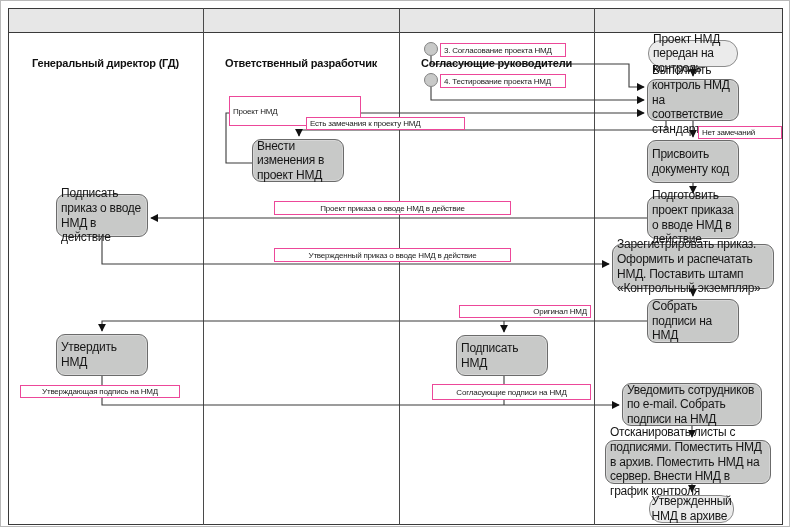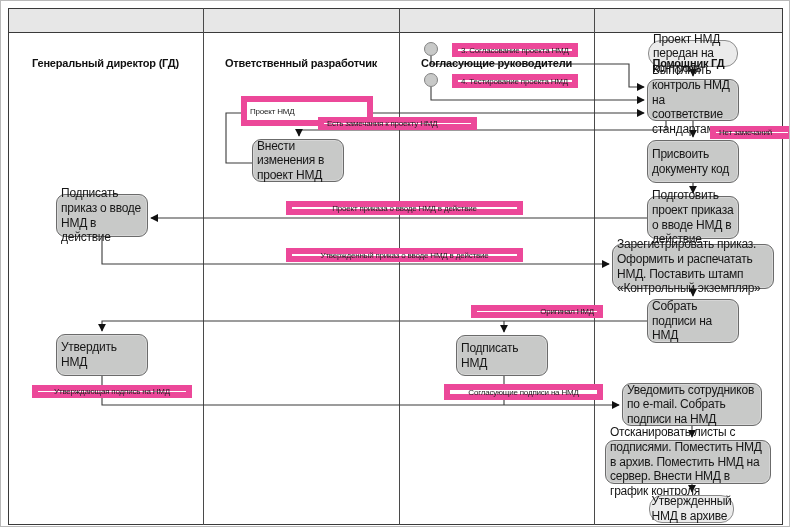--- a/index.html
+++ b/index.html
@@ -33,23 +33,23 @@
   .activity{
     background:var(--activity-fill,#c8c9c8);
     border:1.2px solid #6b6b6b;border-radius:9px;
     box-shadow:inset 0 0 0 1px rgba(255,255,255,.25);
   }
   .terminal{
     background:var(--terminal-fill,#ebebeb);
     border:1.2px solid #8c8c8c;border-radius:13px;
   }
   .flow-label{
-    position:absolute;box-sizing:border-box;background:#fff;border:6px solid #ec4899;
+    position:absolute;box-sizing:border-box;background:#fff;border:1px solid #ec4899;
     font-size:8px;letter-spacing:-0.2px;display:flex;align-items:center;z-index:2;color:#222;
-    padding:0 3px;white-space:nowrap;margin-left:12px;
+    padding:0 3px;white-space:nowrap;
   }
   .flow-label.center{justify-content:center;}
   .flow-label.left{justify-content:flex-start;}
   .flow-label.right{justify-content:flex-end;}
   .ref-circle{
     position:absolute;width:14px;height:14px;border-radius:50%;
     background:var(--activity-fill,#c8c9c8);border:1.3px solid #828282;
     box-sizing:border-box;z-index:2;
   }
 </style>
@@ -60,21 +60,20 @@
 
   <div class="frame"></div>
   <div class="header-band"></div>
   <div class="lane-divider" style="left:202px"></div>
   <div class="lane-divider" style="left:398px"></div>
   <div class="lane-divider" style="left:593px"></div>
 
   <div class="lane-header" style="left:8px;width:193px">Генеральный директор (ГД)</div>
   <div class="lane-header" style="left:203px;width:194px">Ответственный разработчик</div>
   <div class="lane-header" style="left:399px;width:193px">Согласующие руководители</div>
-  <div class="lane-header" style="left:594px;width:187px">Помощник ГД</div>
 
   <svg class="connectors" width="790" height="527">
     <defs>
       <marker id="arr" viewBox="0 0 10 10" refX="9" refY="5" markerWidth="7.5" markerHeight="7.5" orient="auto-start-reverse">
         <path d="M0,0 L10,5 L0,10 z" fill="#111"></path>
       </marker>
     </defs>
     <g fill="none" stroke="#3a3a3a" stroke-width="1.1">
       <polyline points="692,65 692,75" marker-end="url(#arr)"></polyline>
       <polyline points="430,55 430,63 628,63 628,86 643,86" marker-end="url(#arr)"></polyline>

